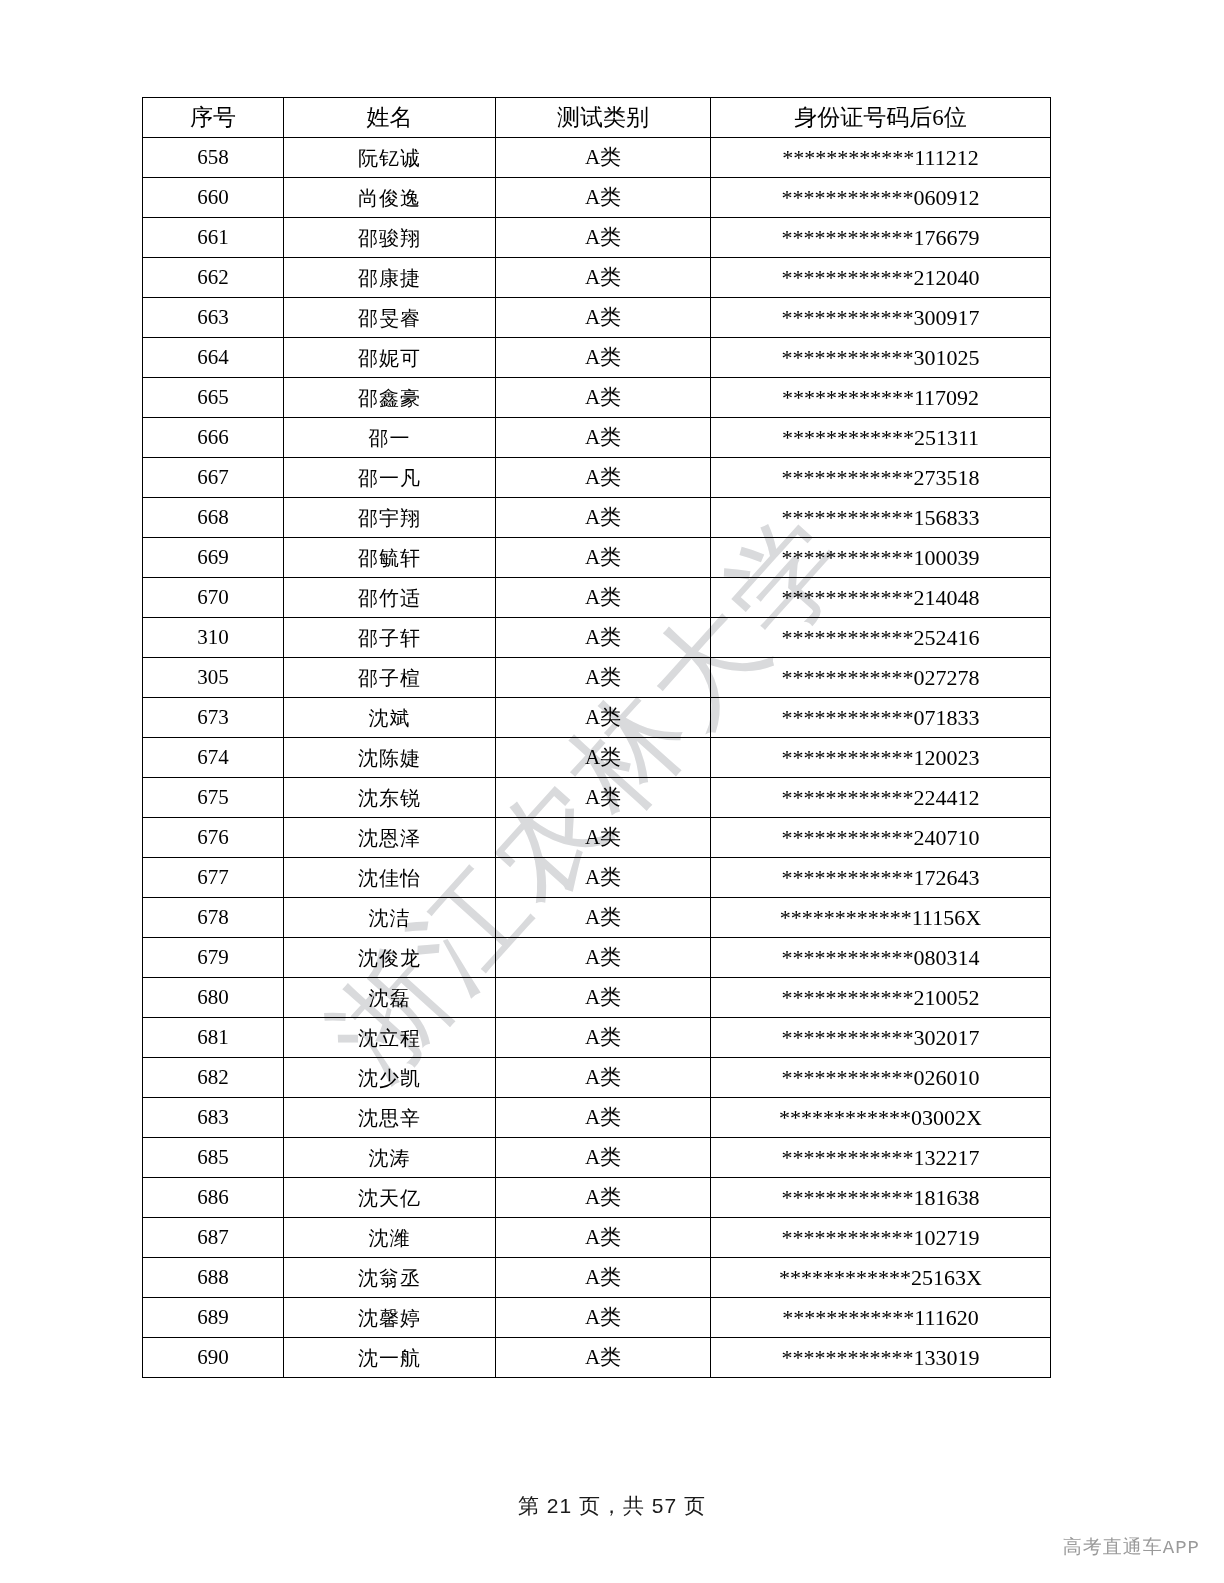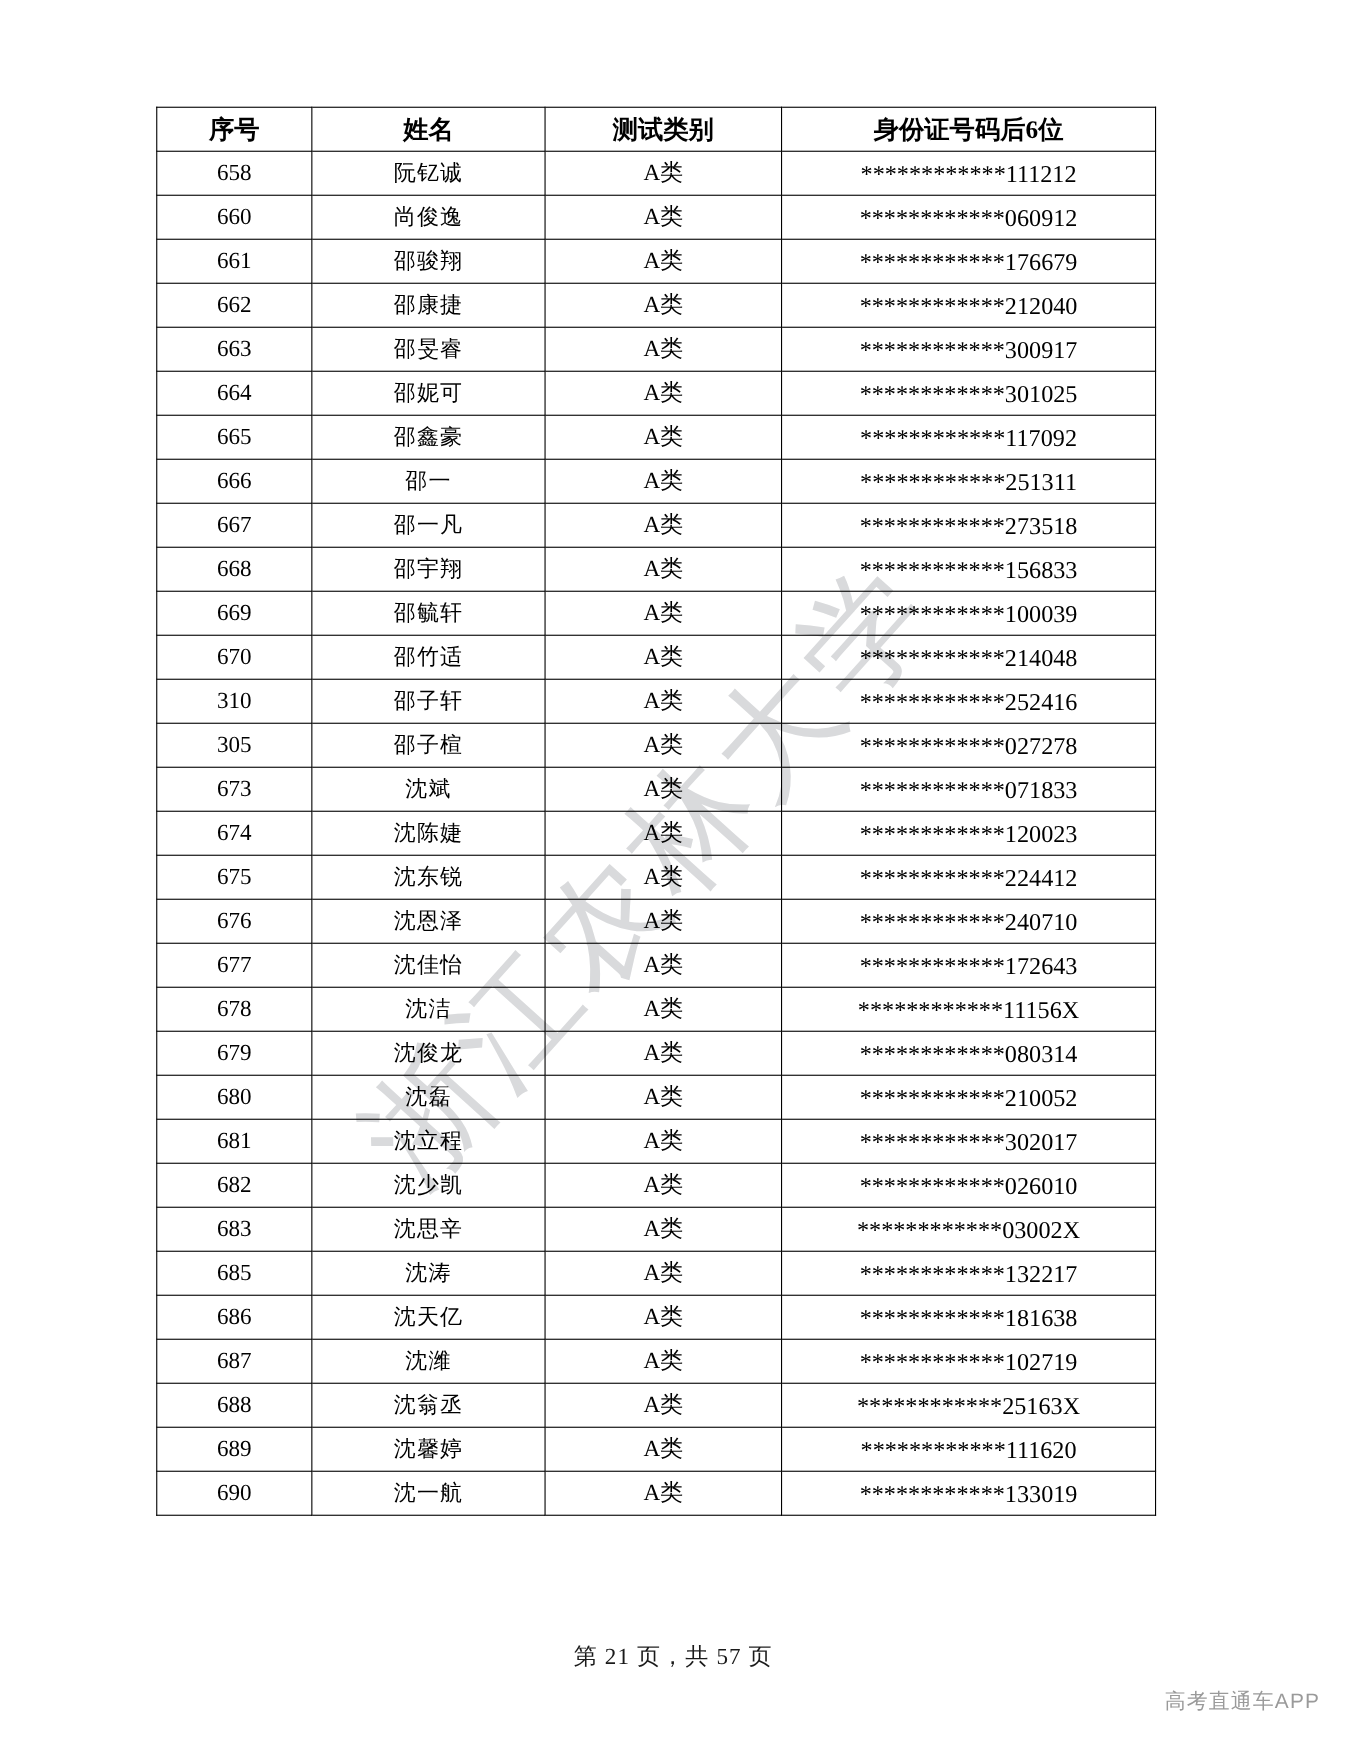--- a/index.html
+++ b/index.html
@@ -77,21 +77,21 @@
     border: 1.6px solid #000000;
     height: 39px;
     padding: 0 2px;
     text-align: center;
     vertical-align: middle;
     font-size: 22px;
     line-height: 1;
     background: transparent;
   }
   table.roster th {
-    font-weight: bold;
+    font-weight: normal;
     font-size: 23px;
   }
   table.roster td.cell-index,
   table.roster td.cell-type {
     font-size: 21px;
   }
   table.roster td.cell-name {
     font-size: 20px;
     letter-spacing: 1px;
   }
@@ -99,32 +99,32 @@
   
   #page-footer {
     position: absolute;
     left: 0;
     top: 1492px;
     width: 1224px;
     text-align: center;
     z-index: 2;
   }
   #page-footer .footer-text {
-    font-family: Liberation Serif, serif;
+    font-family: Liberation Sans, sans-serif;
     font-size: 21px;
     color: #1a1a1a;
     letter-spacing: 1px;
   }
 
   #app-watermark {
     position: absolute;
     right: 24px;
     top: 1534px;
     z-index: 2;
-    font-family: Liberation Sans, sans-serif;
+    font-family: Liberation Mono, monospace;
     font-size: 19px;
     color: #9a9a9a;
     letter-spacing: 1px;
     margin-left: 17px;
   }
 </style>
 </head>
 <body>
 
 <div id="watermark-layer">

